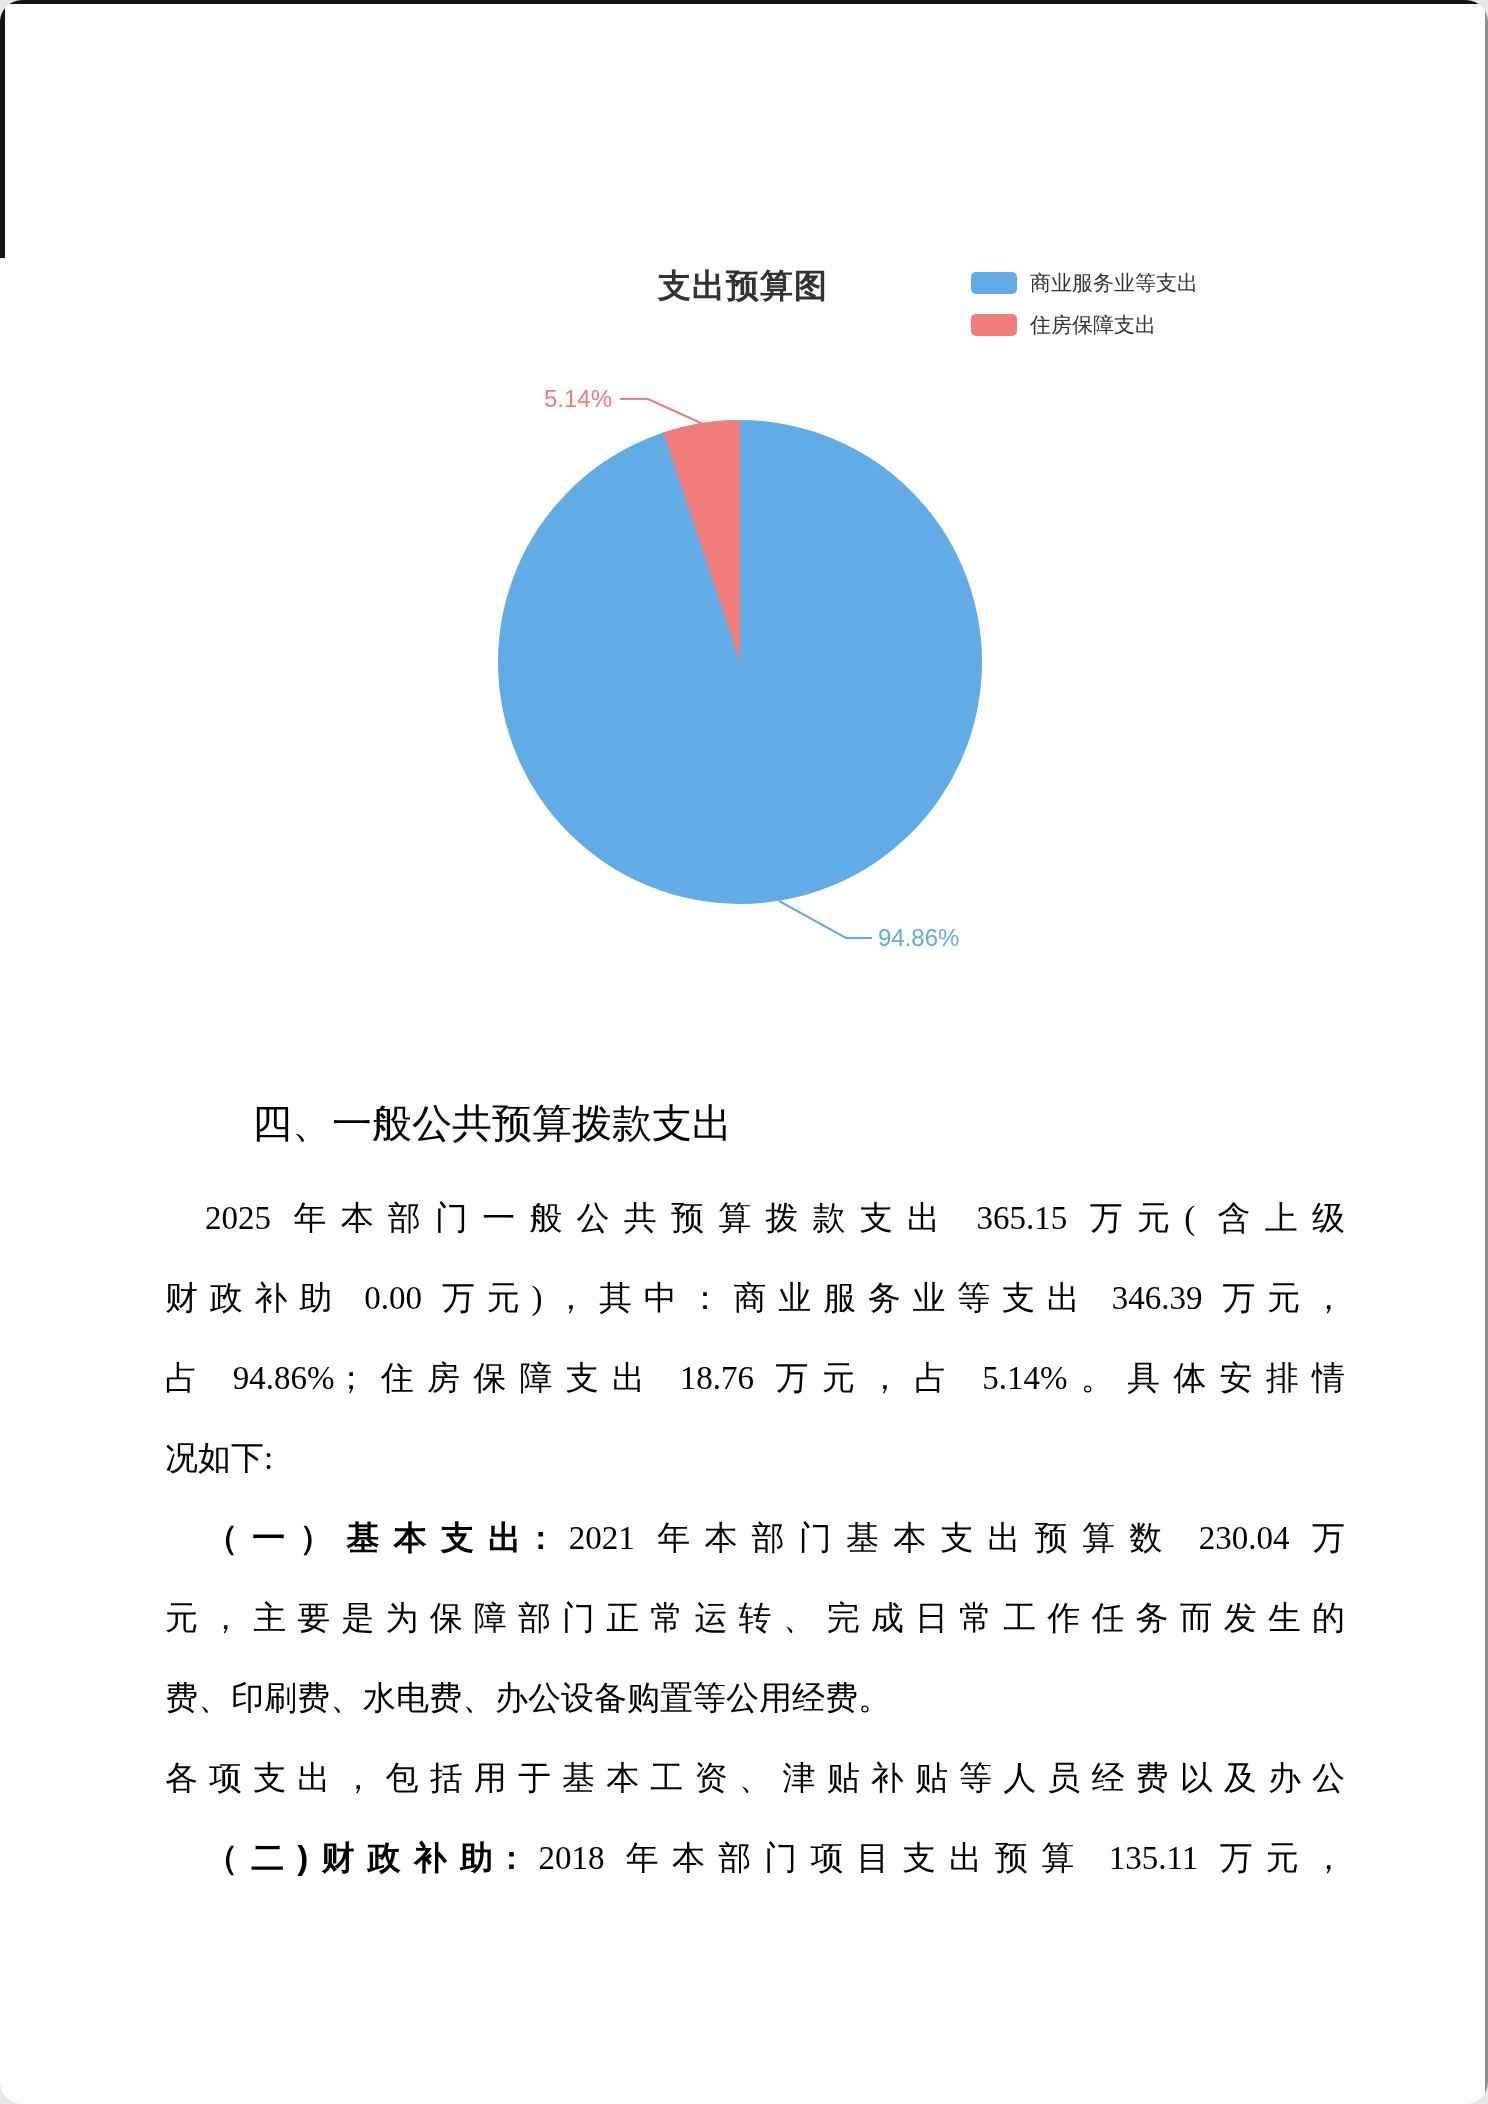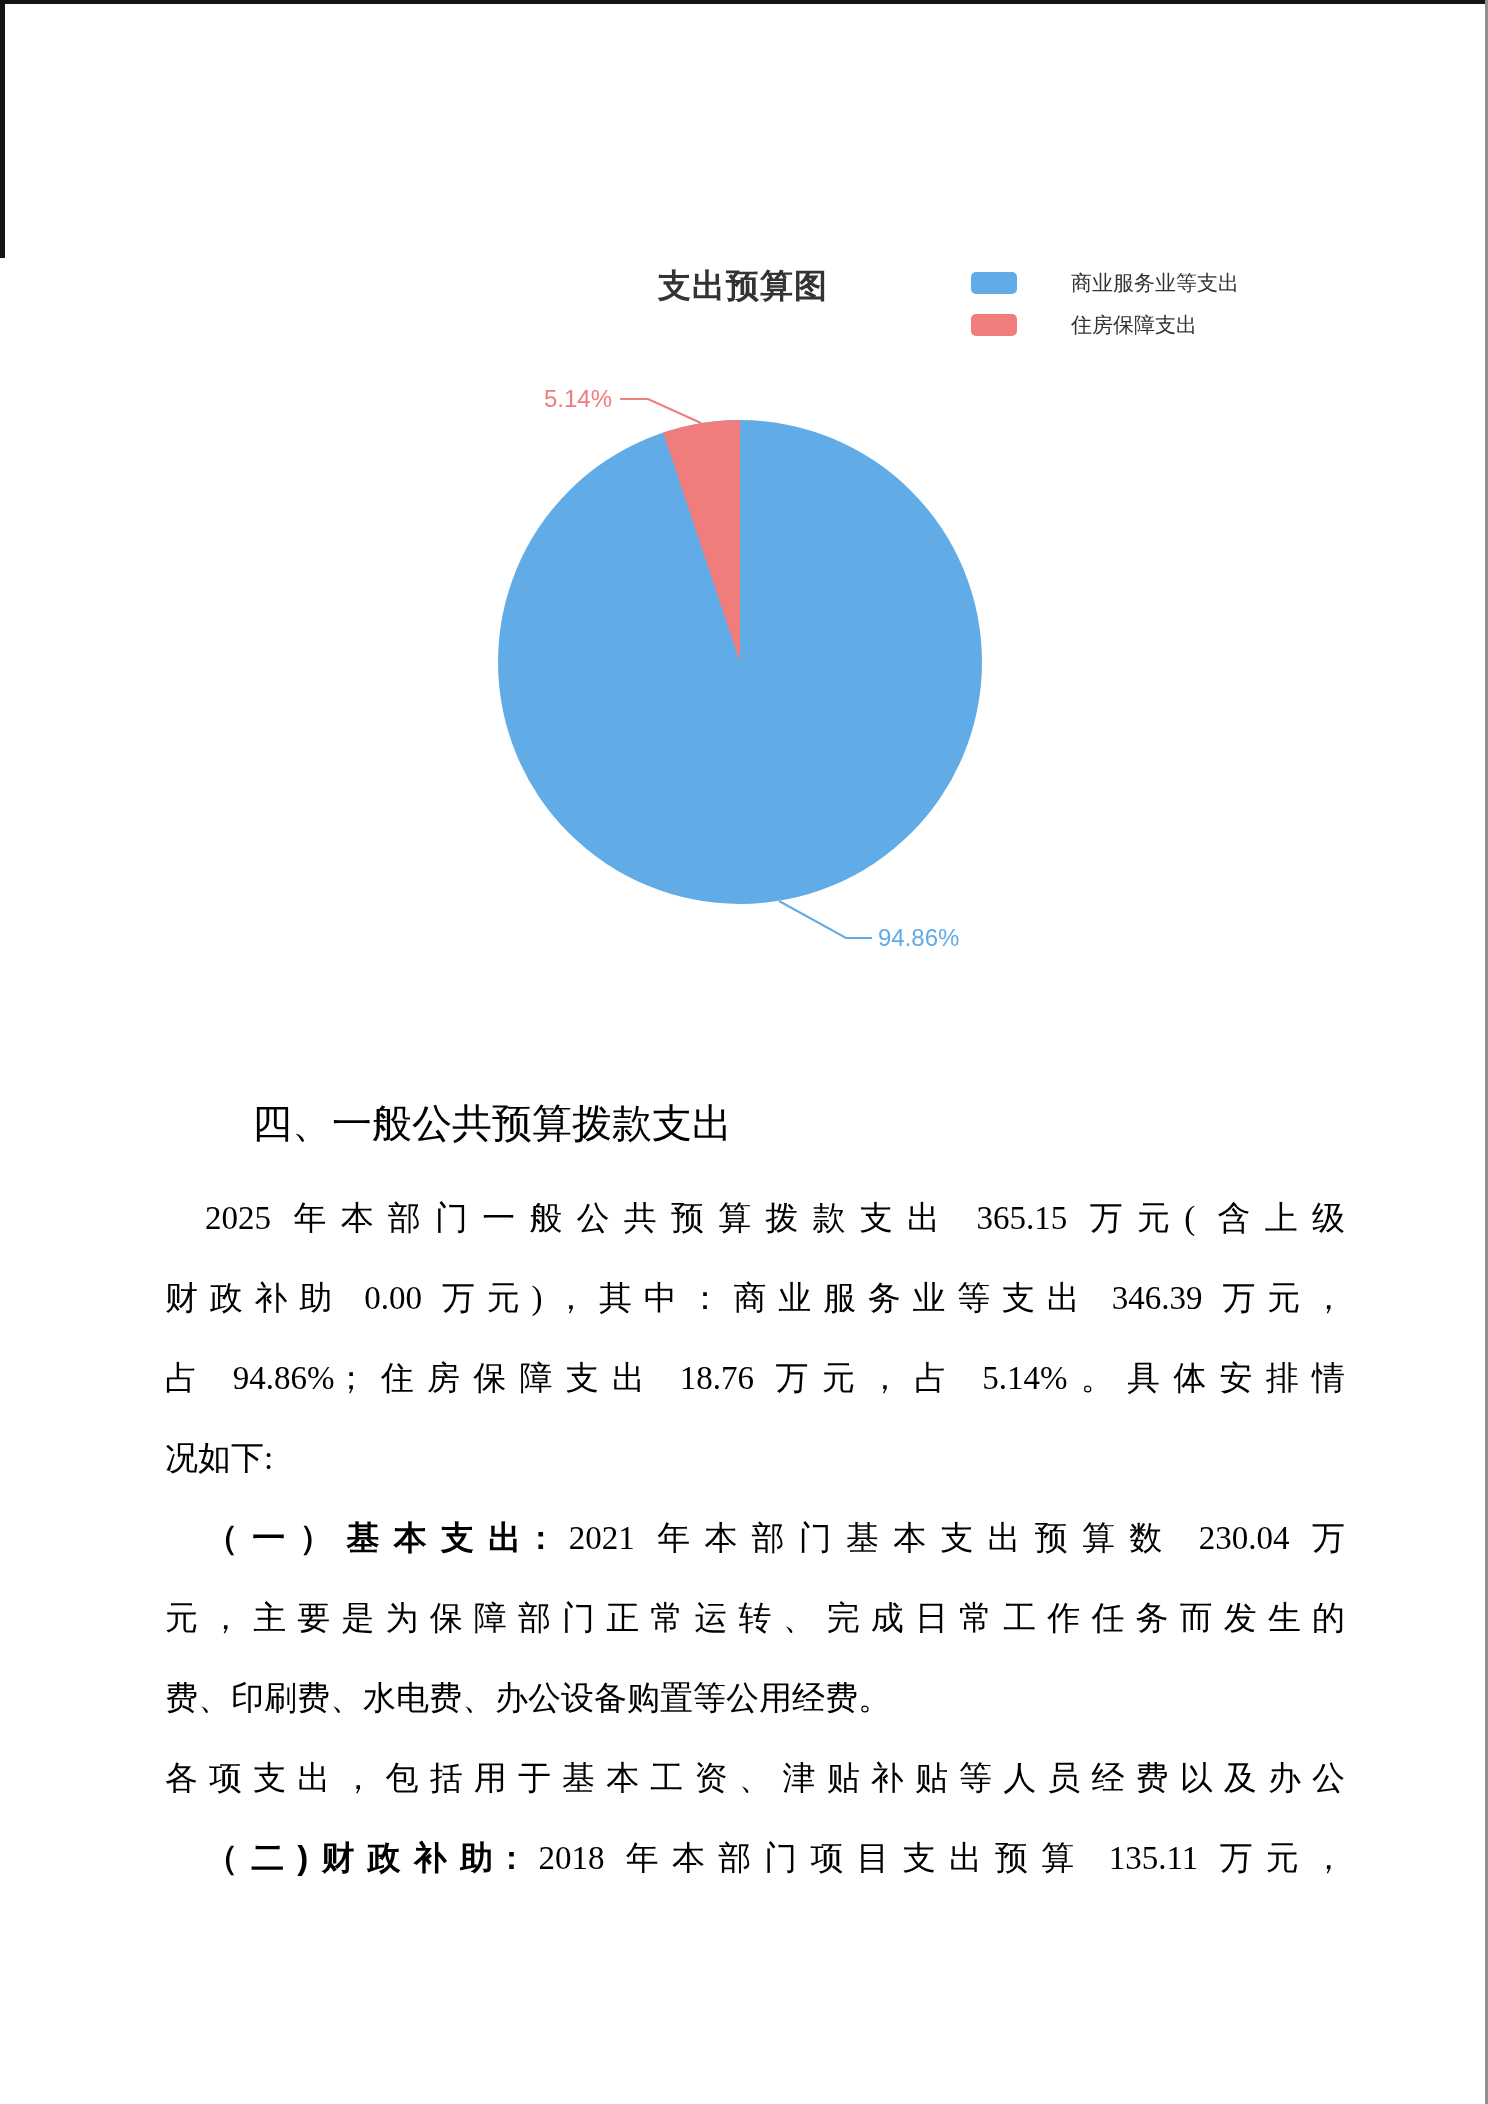--- a/index.html
+++ b/index.html
@@ -2,34 +2,35 @@
 <html><head>
 <meta charset="utf-8">
 <style>
   html,body{margin:0;padding:0;background:#e8e8e8;}
   .page{
     position:relative;
     width:1488px;height:2104px;
     background:#ffffff;
     overflow:hidden;
     font-family:"Liberation Serif", serif;
+    border-radius:22px;
   }
   
   .edge-top{position:absolute;left:0;top:0;width:1488px;height:4px;background:#141414;}
   .edge-left{position:absolute;left:0;top:0;width:5px;height:258px;background:#141414;}
   .edge-right{position:absolute;right:0;top:0;width:3px;height:2104px;background:#8f8f8f;}
 
   
   .chart-title{
     position:absolute;left:743px;top:264px;transform:translateX(-50%);
     font-family:"Liberation Sans", sans-serif;
     font-size:33px;font-weight:700;color:#333333;white-space:nowrap;letter-spacing:1px;
   }
   .legend{position:absolute;left:971px;top:271px;}
-  .legend-row{display:flex;align-items:center;height:24px;margin-bottom:18px;gap:41px;}
+  .legend-row{display:flex;align-items:center;height:24px;margin-bottom:18px;}
   .legend-row svg{display:block;margin-right:13px;}
   .legend-label{
     font-family:"Liberation Sans", sans-serif;
     font-size:21px;color:#333333;white-space:nowrap;
   }
   .pie-svg{position:absolute;left:400px;top:380px;}
   .pct-label{font-family:"Liberation Sans", sans-serif;font-size:24px;}
 
   
   .heading{

